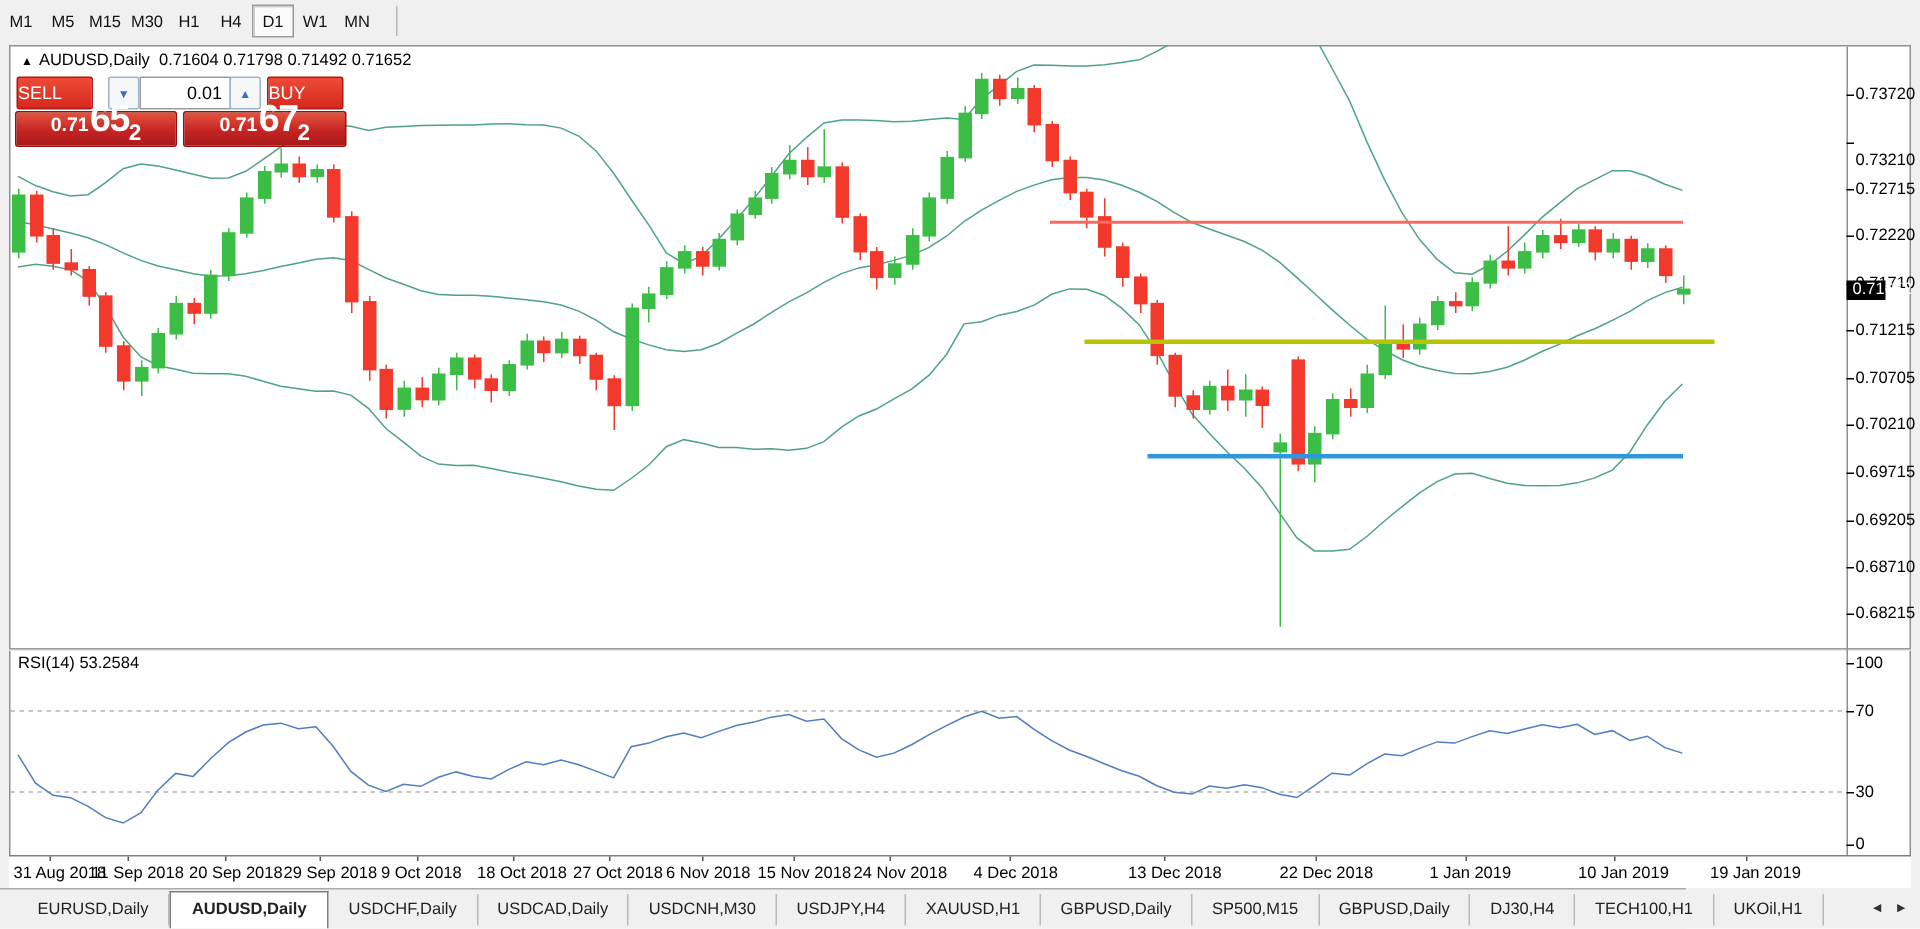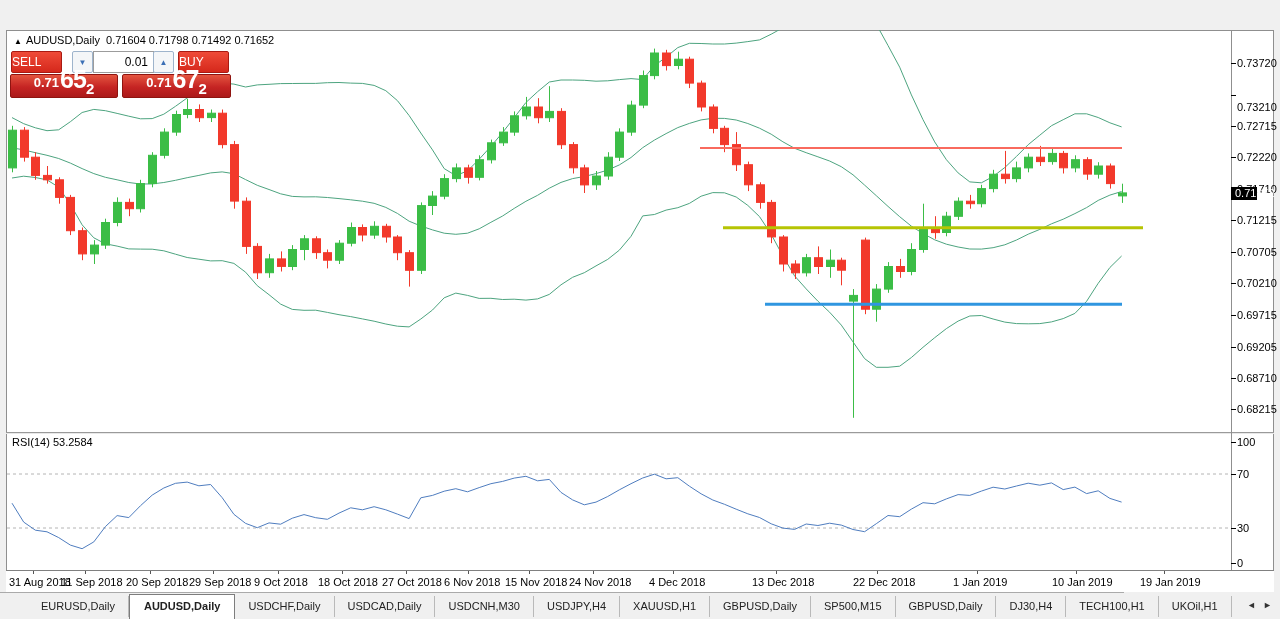--- a/index.html
+++ b/index.html
@@ -50,32 +50,33 @@
              font-family:"Liberation Sans",sans-serif; }
   .big-box { position:absolute; top:74px; height:24px; background:linear-gradient(180deg,#e4543f 0%,#c52423 55%,#ab1a1a 100%);
              border:1px solid #8f1410; border-radius:2px; color:#fff; display:flex;
              justify-content:center; align-items:flex-end; padding-bottom:3px; cursor:pointer; }
   .big-box .px-small { font-size:13px; font-weight:bold; margin:0 1px 4px 0; }
   .big-box .px-big   { font-size:25px; font-weight:bold; line-height:29px; letter-spacing:-1px; }
   .big-box .px-sup   { font-size:15px; font-weight:bold; align-self:flex-start; margin-top:5px; }
 
   
   #tab-bar { position:absolute; left:0; top:592px; width:1124px; height:27px; background:#f0f0f0;
-             border-top:1px solid #aaa; white-space:nowrap; padding-left:28px; }
+             border-top:1px solid #aaa; white-space:nowrap; padding-left:12px; }
   .tab { display:inline-block; font-size:11px; color:#222; padding:4px 13px 5px 13px; margin-top:3px;
          border-right:1px solid #b9b9b9; cursor:pointer; }
   .tab.active { background:#fff; border:1px solid #7d7d7d; border-bottom:none; font-weight:bold;
                 margin-top:1px; padding:5px 14px 7px 14px; }
   .tab-arrow { position:absolute; top:600px; font-size:9px; color:#333; cursor:pointer; }
 </style>
 </head>
 <body>
 
 <div id="app">
 
+  <div id="tf-toolbar"><div class="tf-btn">M1</div><div class="tf-btn">M5</div><div class="tf-btn">M15</div><div class="tf-btn">M30</div><div class="tf-btn">H1</div><div class="tf-btn">H4</div><div class="tf-btn active">D1</div><div class="tf-btn">W1</div><div class="tf-btn">MN</div><div class="tf-divider"></div></div>
 
   <div id="chart-frame"></div>
 
   <svg id="main-svg" style="left:6px; top:30px;" width="1226" height="402" viewBox="6 30 1226 402">
       <polyline points="12.0,117.6 23.7,123.7 35.4,127.8 47.0,130.7 58.7,129.8 70.4,121.7 82.1,112.5 93.8,109.4 105.4,110.7 117.1,113.4 128.8,116.2 140.5,118.8 152.2,118.6 163.8,114.2 175.5,106.3 187.2,97.9 198.9,91.6 210.6,84.9 222.2,83.1 233.9,84.1 245.6,87.0 257.3,84.9 269.0,84.3 280.6,83.6 292.3,83.5 304.0,83.4 315.7,83.4 327.4,82.7 339.0,82.5 350.7,83.1 362.4,83.4 374.1,85.4 385.8,90.7 397.4,100.6 409.1,115.5 420.8,133.0 432.5,149.9 444.2,168.6 455.8,175.6 467.5,170.9 479.2,159.2 490.9,146.4 502.6,132.5 514.2,117.7 525.9,102.5 537.6,91.7 549.3,82.0 561.0,80.0 572.6,80.0 584.3,80.3 596.0,81.2 607.7,80.8 619.4,79.6 631.0,78.6 642.7,79.6 654.4,65.7 666.1,57.1 677.8,47.6 689.4,43.3 701.1,43.5 712.8,44.0 724.5,44.0 736.2,43.1 747.8,41.6 759.5,39.9 771.2,34.2 782.9,27.7 794.6,20.6 806.2,16.6 817.9,12.4 829.6,9.9 841.3,8.3 853.0,7.8 864.6,11.5 876.3,24.2 888.0,45.5 899.7,67.2 911.4,94.9 923.0,119.7 934.7,141.9 946.4,159.7 958.1,172.9 969.8,181.9 981.4,182.8 993.1,176.5 1004.8,167.5 1016.5,156.4 1028.2,144.7 1039.8,135.2 1051.5,125.7 1063.2,119.7 1074.9,113.8 1086.6,113.8 1098.2,117.5 1109.9,122.8 1121.6,126.9" fill="none" stroke="#4da47f" stroke-width="1"></polyline>
       <polyline points="12.0,147.8 23.7,149.9 35.4,152.7 47.0,155.3 58.7,158.5 70.4,163.1 82.1,168.6 93.8,173.6 105.4,177.3 117.1,179.8 128.8,182.5 140.5,184.0 152.2,183.9 163.8,182.5 175.5,180.3 187.2,177.7 198.9,175.4 210.6,172.9 222.2,171.9 233.9,173.7 245.6,179.6 257.3,185.3 269.0,189.5 280.6,193.8 292.3,196.4 304.0,196.9 315.7,196.8 327.4,197.5 339.0,198.6 350.7,199.8 362.4,201.2 374.1,203.3 385.8,207.4 397.4,213.4 409.1,221.2 420.8,226.0 432.5,229.9 444.2,233.2 455.8,234.3 467.5,233.2 479.2,228.8 490.9,222.3 502.6,216.0 514.2,208.4 525.9,201.3 537.6,195.3 549.3,188.2 561.0,182.4 572.6,178.6 584.3,176.5 596.0,173.6 607.7,170.1 619.4,164.9 631.0,157.5 642.7,147.7 654.4,140.1 666.1,133.6 677.8,127.6 689.4,123.4 701.1,119.9 712.8,118.3 724.5,118.4 736.2,120.0 747.8,123.5 759.5,128.2 771.2,134.2 782.9,141.8 794.6,148.3 806.2,152.7 817.9,156.8 829.6,161.0 841.3,166.7 853.0,174.8 864.6,185.1 876.3,195.7 888.0,206.4 899.7,216.7 911.4,226.2 923.0,233.5 934.7,239.8 946.4,244.2 958.1,247.0 969.8,249.0 981.4,249.1 993.1,247.7 1004.8,244.8 1016.5,240.0 1028.2,234.2 1039.8,229.4 1051.5,223.8 1063.2,219.2 1074.9,213.6 1086.6,207.6 1098.2,200.4 1109.9,195.1 1121.6,191.5" fill="none" stroke="#4da47f" stroke-width="1"></polyline>
       <polyline points="12.0,178.0 23.7,176.2 35.4,177.5 47.0,179.9 58.7,187.2 70.4,204.4 82.1,224.8 93.8,237.8 105.4,243.8 117.1,246.1 128.8,248.9 140.5,249.1 152.2,249.2 163.8,250.8 175.5,254.2 187.2,257.5 198.9,259.2 210.6,260.9 222.2,260.7 233.9,263.4 245.6,272.2 257.3,285.7 269.0,294.7 280.6,304.1 292.3,309.4 304.0,310.3 315.7,310.2 327.4,312.4 339.0,314.7 350.7,316.6 362.4,318.9 374.1,321.2 385.8,324.0 397.4,326.2 409.1,326.9 420.8,319.0 432.5,310.0 444.2,297.8 455.8,293.1 467.5,295.4 479.2,298.4 490.9,298.3 502.6,299.5 514.2,299.2 525.9,300.1 537.6,298.9 549.3,294.4 561.0,284.8 572.6,277.3 584.3,272.7 596.0,265.9 607.7,259.4 619.4,250.1 631.0,236.3 642.7,215.9 654.4,214.5 666.1,210.1 677.8,207.7 689.4,203.4 701.1,196.2 712.8,192.6 724.5,192.8 736.2,197.0 747.8,205.4 759.5,216.6 771.2,234.3 782.9,256.0 794.6,275.9 806.2,288.9 817.9,301.2 829.6,312.2 841.3,325.1 853.0,341.9 864.6,358.6 876.3,367.3 888.0,367.3 899.7,366.2 911.4,357.5 923.0,347.3 934.7,337.7 946.4,328.6 958.1,321.1 969.8,316.0 981.4,315.5 993.1,319.0 1004.8,322.1 1016.5,323.6 1028.2,323.8 1039.8,323.6 1051.5,321.9 1063.2,318.6 1074.9,313.4 1086.6,301.3 1098.2,283.3 1109.9,267.5 1121.6,256.0" fill="none" stroke="#4da47f" stroke-width="1"></polyline>
       <g>
         <line x1="12.5" x2="12.5" y1="125.8" y2="172.3" stroke="#3bbd46" stroke-width="1"></line>
         <rect x="8.5" y="130.2" width="8" height="37.7" fill="#3bbd46" stroke="#3bbd46"></rect>

